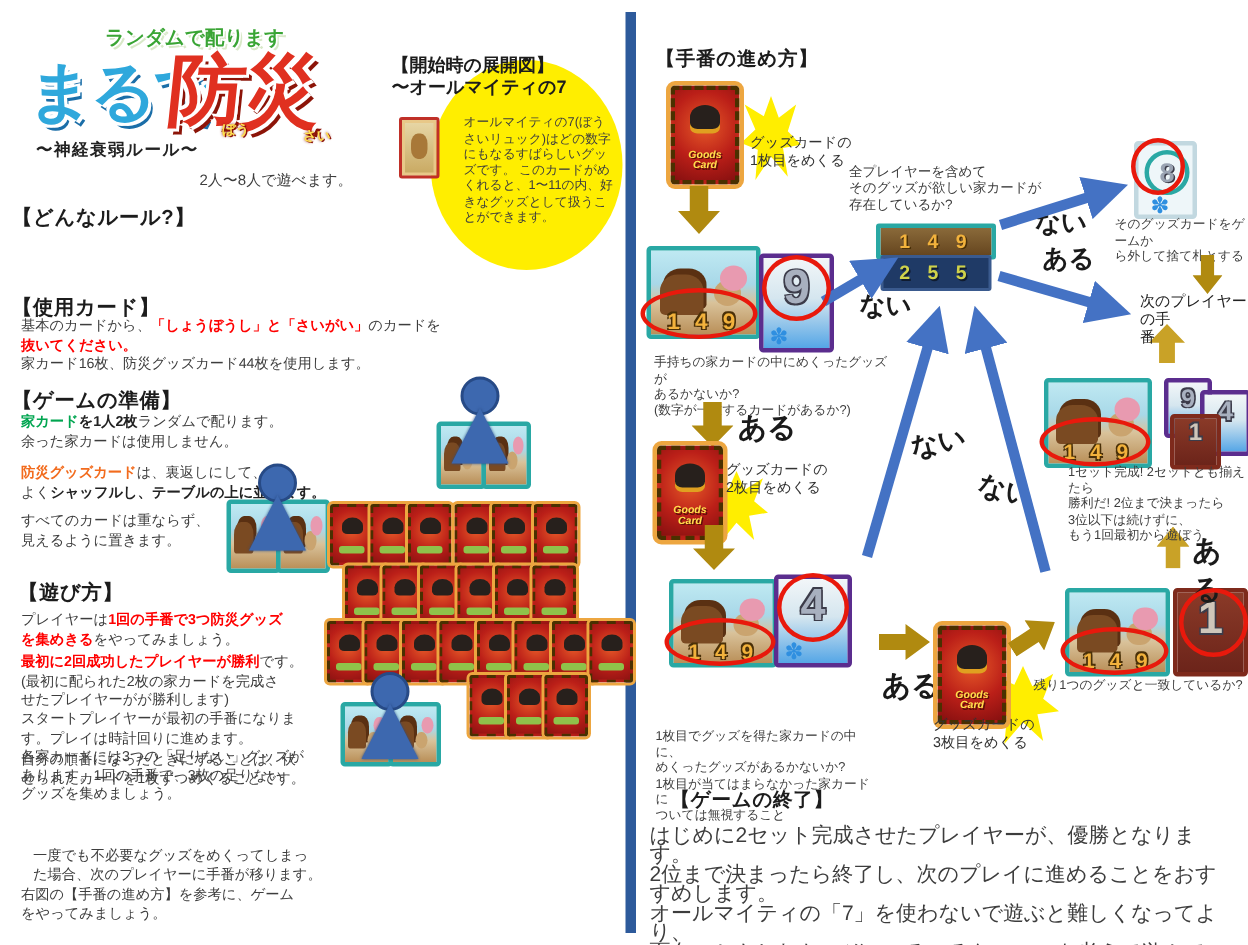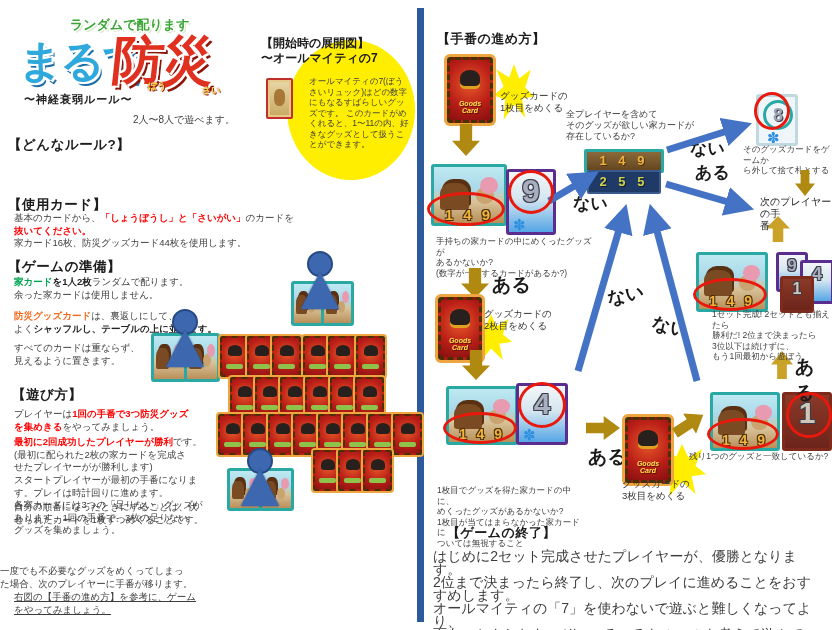--- a/index.html
+++ b/index.html
@@ -145,23 +145,23 @@
   <div class="abs body-txt pre" style="left:14px;top:436px;width:200px;"><span class="red">最初に2回成功したプレイヤーが勝利</span><span>です。
 (最初に配られた2枚の家カードを完成さ
 せたプレイヤーがが勝利します)</span></div>
   <div class="abs body-txt pre" style="left:14px;top:474px;width:200px;">スタートプレイヤーが最初の手番になりま
 す。プレイは時計回りに進めます。</div>
   <div class="abs body-txt pre" style="left:14px;top:501px;width:200px;">自分の順番になったときにすることは、伏
 せられたカードを1枚ずつめくることです。</div>
   <div class="abs body-txt pre" style="left:14px;top:499px;width:200px;">各家カードには3つの「足りない」グッズが
 あります。1回の手番で、3枚の足りない
 グッズを集めましょう。</div>
-  <div class="abs body-txt pre" style="left:0;top:565px;width:200px;">一度でも不必要なグッズをめくってしまっ
+  <div class="abs body-txt pre" style="left:22px;top:565px;width:200px;">一度でも不必要なグッズをめくってしまっ
 た場合、次のプレイヤーに手番が移ります。</div>
-  <div class="abs body-txt pre" style="left:14px;top:591px;width:200px;text-decoration:underline;">右図の【手番の進め方】を参考に、ゲーム
+  <div class="abs body-txt pre" style="left:14px;top:591px;width:200px;">右図の【手番の進め方】を参考に、ゲーム
 をやってみましょう。</div>
 
 
   <div class="house" style="left:291px;top:281px;width:27px;height:39px;"></div>
   <div class="house" style="left:321px;top:281px;width:27px;height:39px;"></div>
   <div class="person" style="left:301px;top:251px;">
       <div class="p-head"></div>
       <div class="p-body"></div>
     </div>
 

